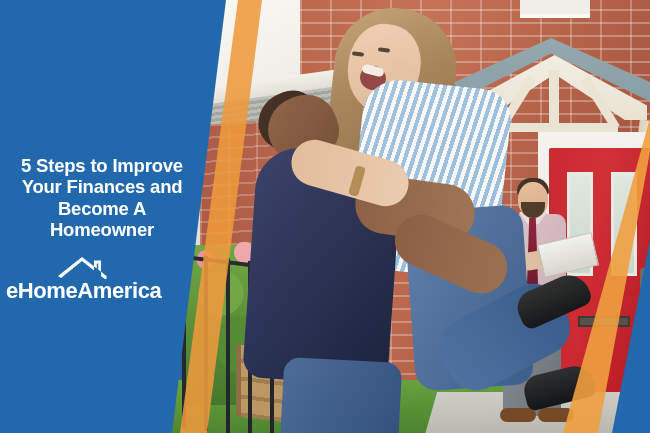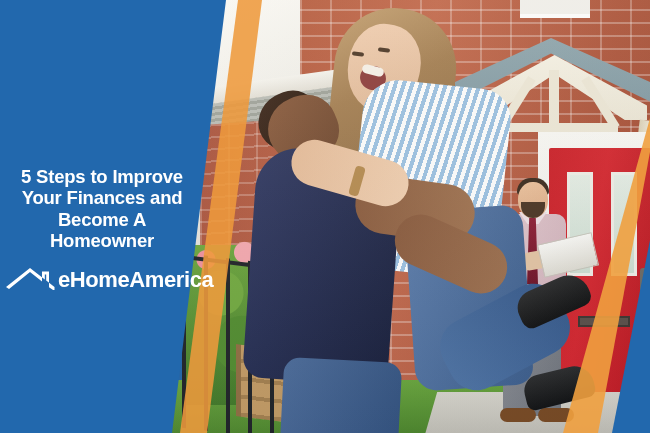--- a/index.html
+++ b/index.html
@@ -411,21 +411,21 @@
     line-height:1.16;
     font-weight:bold;
     text-align:center;
     letter-spacing:-.2px;
     margin-bottom:17px;
     width:192px;
   }
 
   .logo-block {
     display:flex;
-    flex-direction:row;
+    flex-direction:column;
     align-items:center;
   }
   .logo-roof { display:block; margin-bottom:1px; }
   .logo-word {
     color:#ffffff;
     font-size:22px;
     font-weight:bold;
     letter-spacing:-.4px;
     line-height:1;
     white-space:nowrap;

